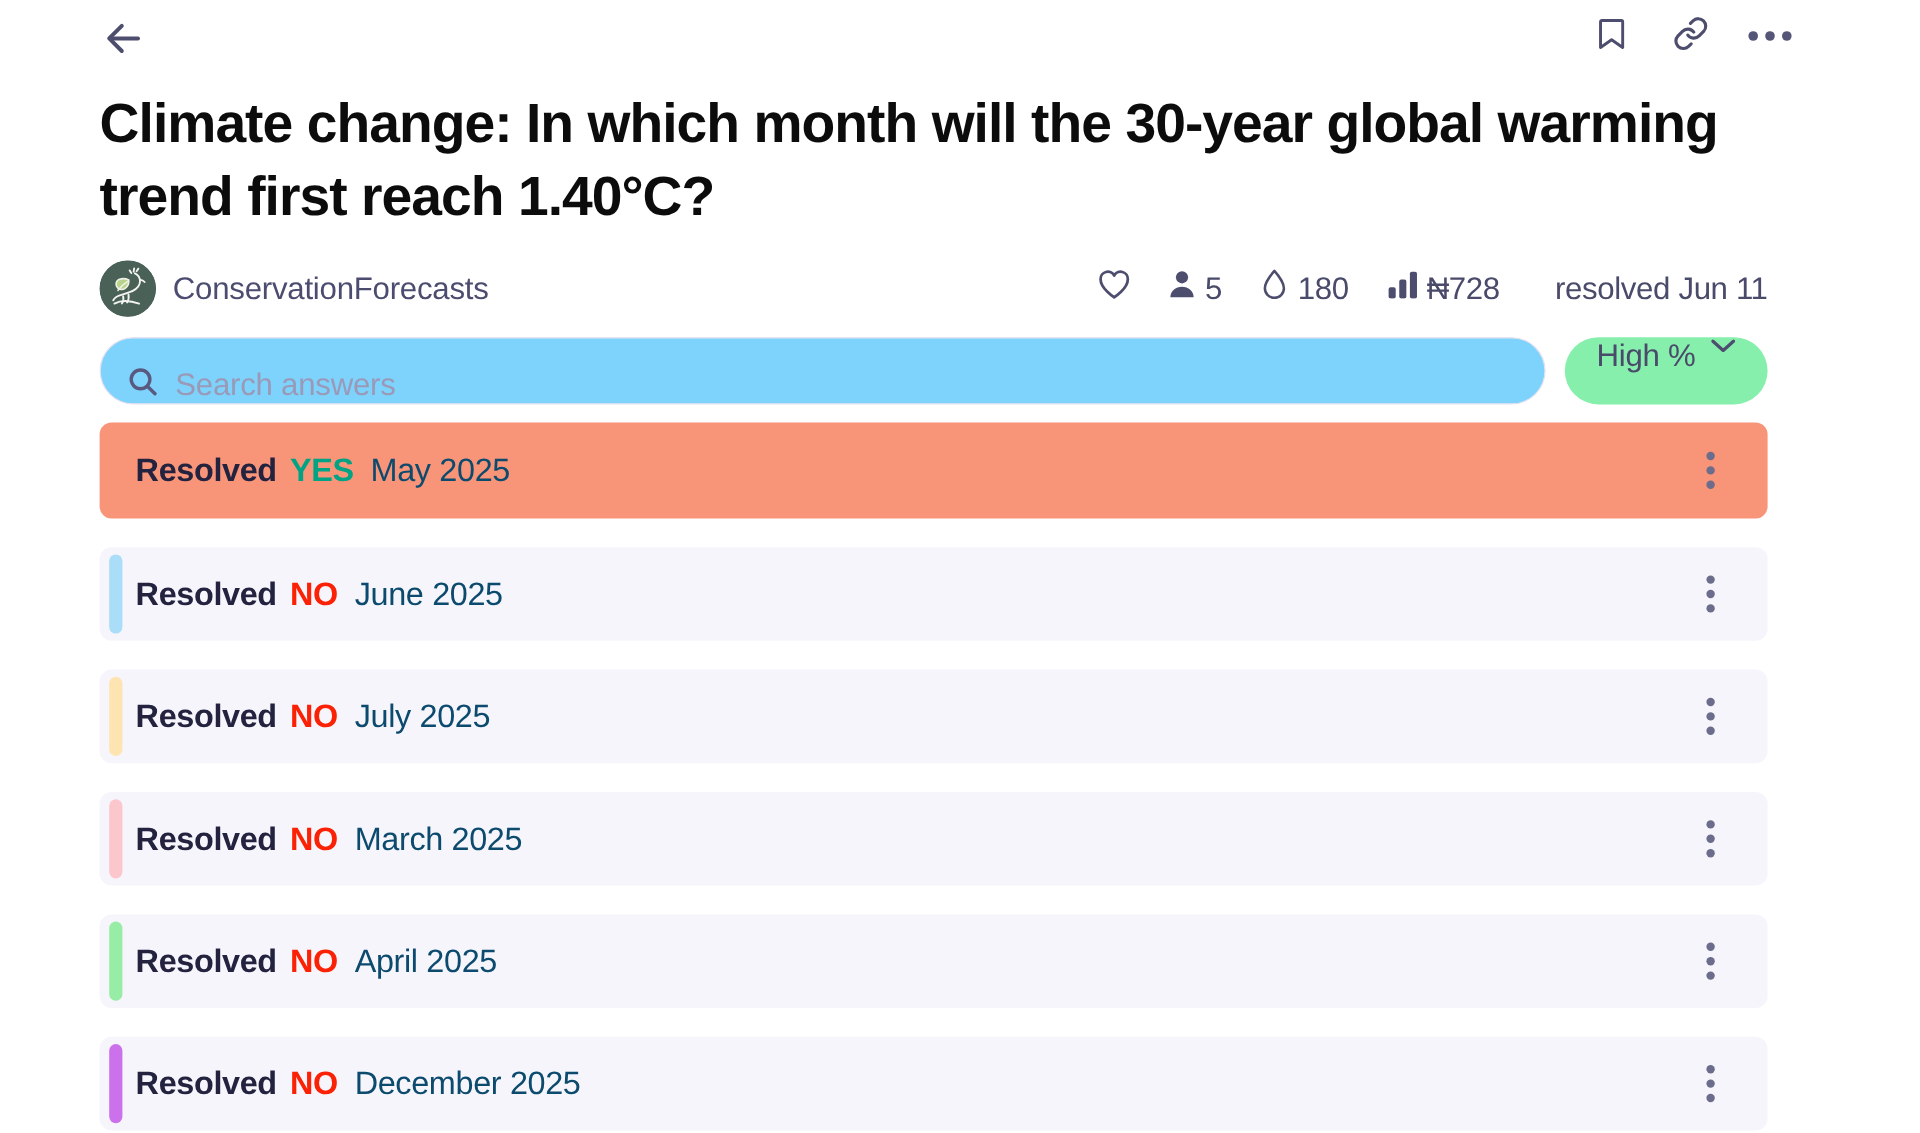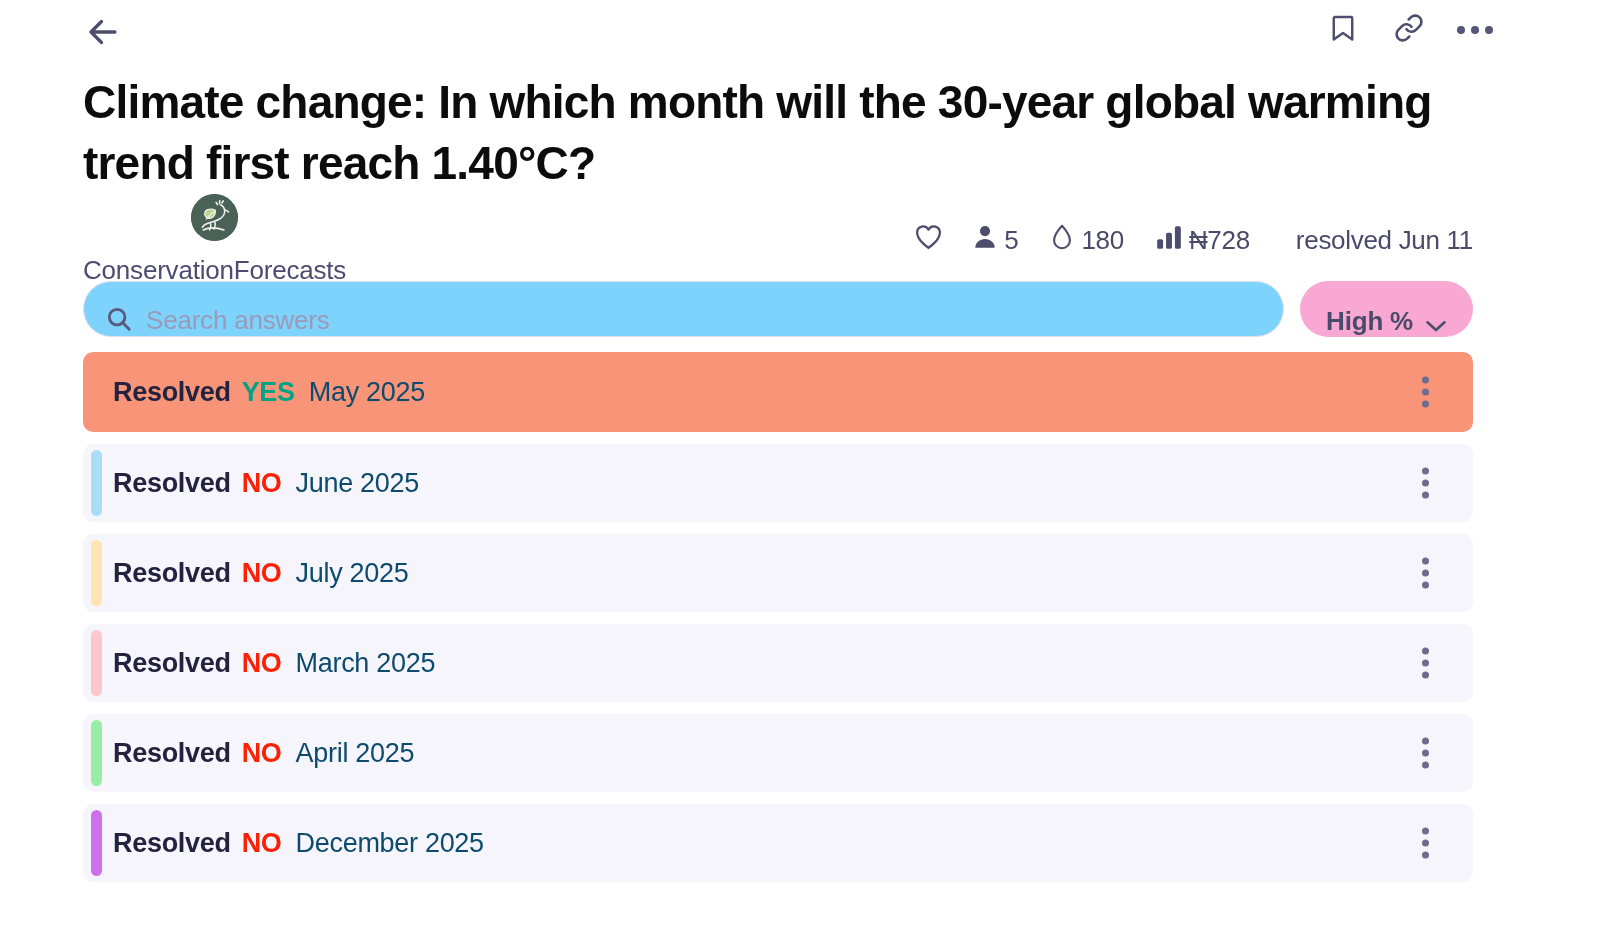--- a/index.html
+++ b/index.html
@@ -63,21 +63,20 @@
     width: 1390px;
     height: 48px;
     display: flex;
     align-items: center;
   }
   .author {
     display: flex;
     align-items: center;
     gap: 14px;
     cursor: pointer;
-    flex-direction: column;
   }
   .avatar {
     width: 47px; height: 47px;
     border-radius: 50%;
     background: #4a6158;
     overflow: hidden;
     flex: 0 0 auto;
     display: block;
   }
   .author-name {
@@ -134,45 +133,44 @@
     font-family: "Liberation Sans", sans-serif;
     font-size: 26px;
     color: #40405e;
     width: 100%;
     letter-spacing: -0.2px;
   }
   .search-input::placeholder { color: #9a9ab8; }
   .sort-btn {
     flex: 0 0 auto;
     height: 56px;
-    background: #f9a8d4;
+    background: #86efac;
     border-radius: 28px;
     display: flex;
-    align-items: flex-end;
+    align-items: flex-start;
     gap: 12px;
     padding: 0 26px;
     cursor: pointer;
-    font-weight: bold;
   }
   .sort-label {
     font-size: 26px;
     color: #4a4a6a;
     letter-spacing: -0.2px;
   }
 
   
   .answers {
     position: absolute;
     left: 83px; top: 352px;
     width: 1390px;
   }
   .answer-row {
     position: relative;
     height: 78px;
-    margin-bottom: 12px;
+    margin-bottom: 24px;
     border-radius: 10px;
     background: #f6f5fb;
     display: flex;
     align-items: center;
     cursor: pointer;
   }
   .answer-row.highlight {
     background: #f89478;
     height: 80px;
   }

